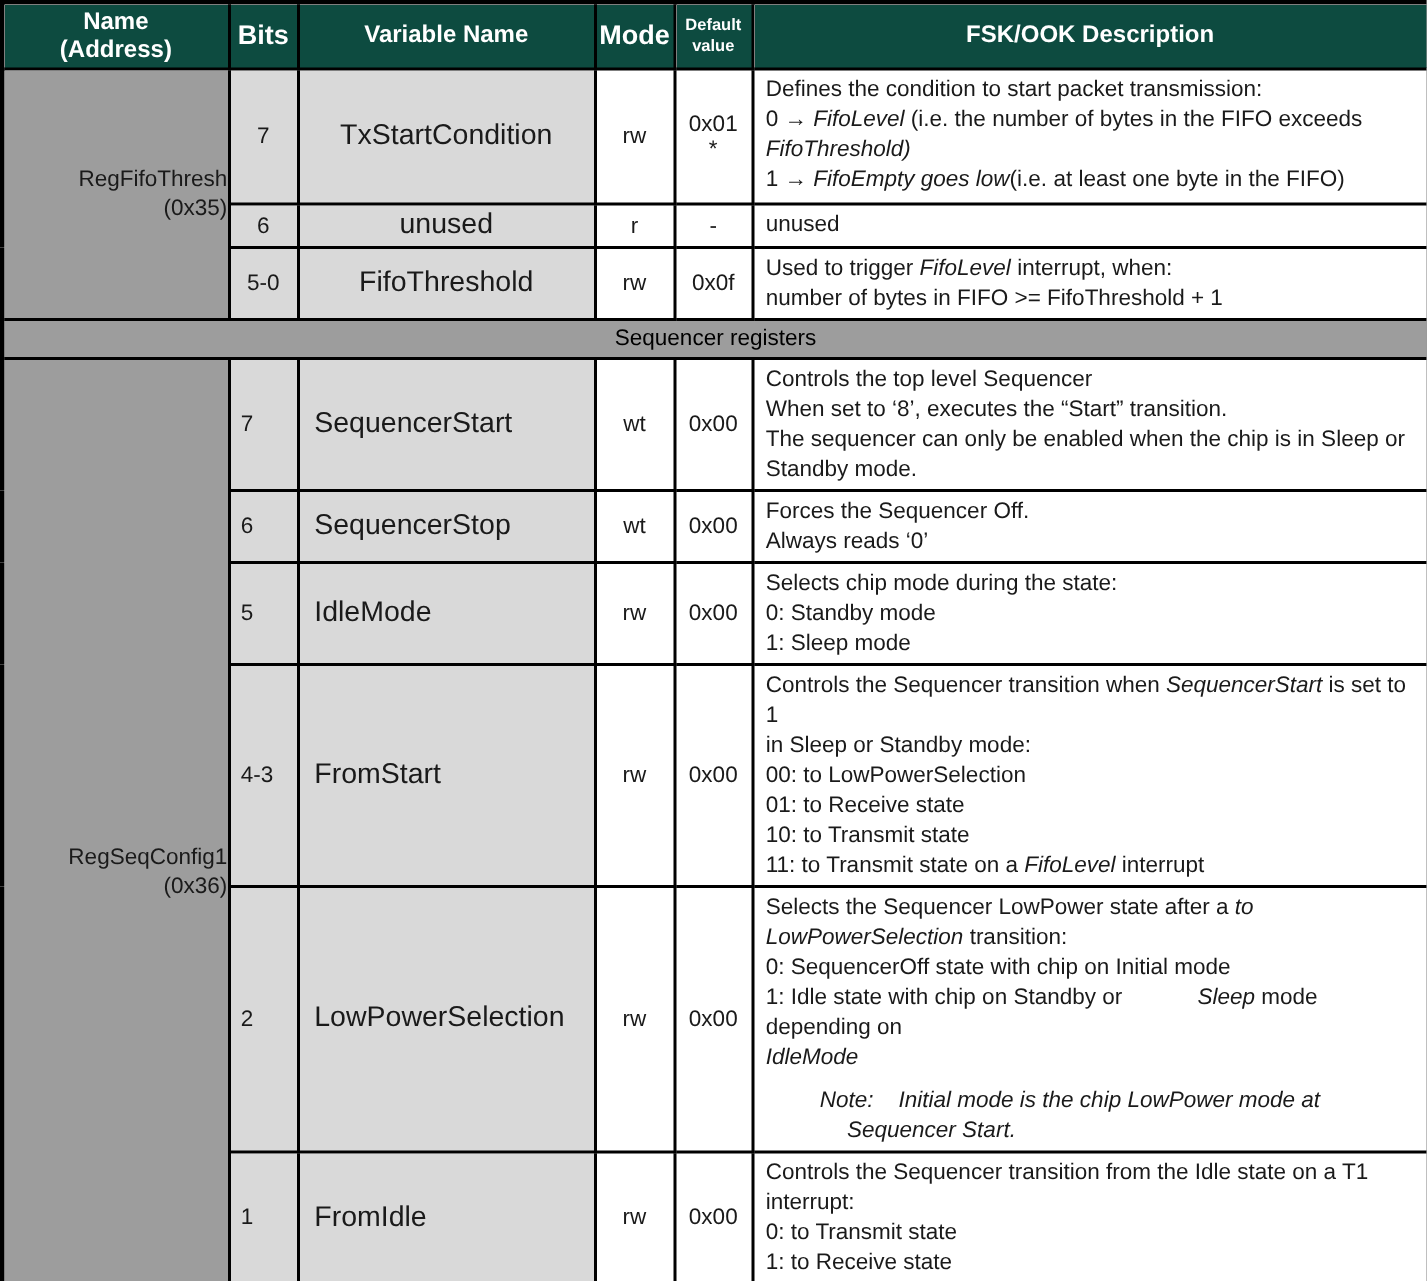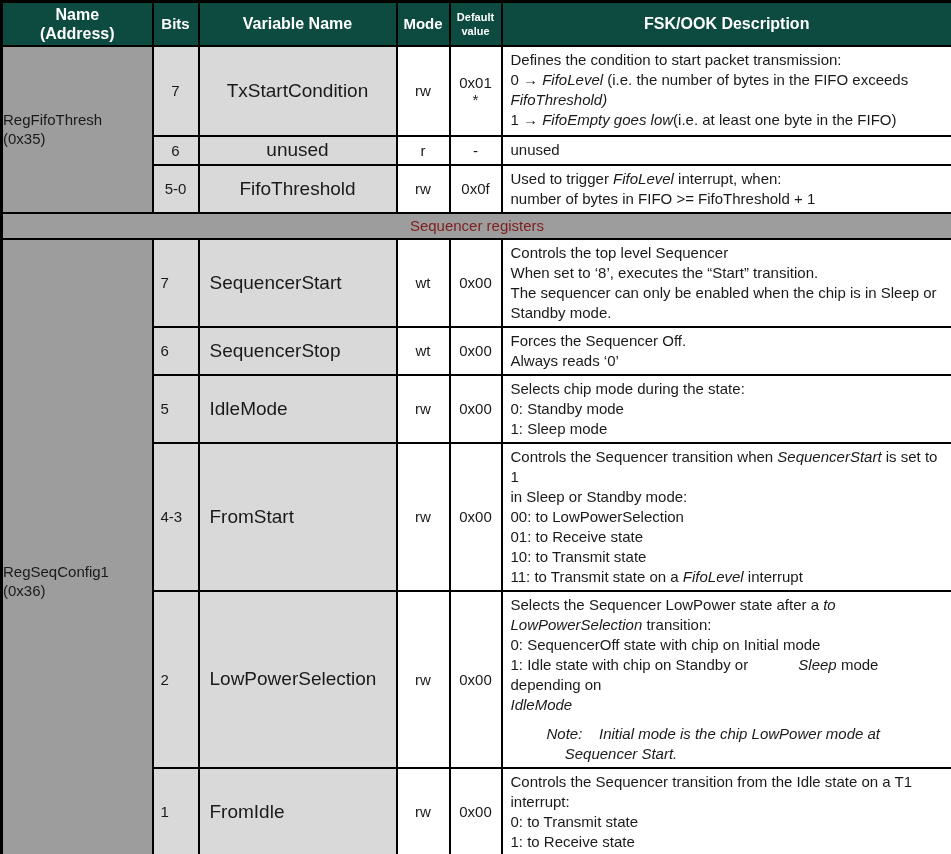--- a/index.html
+++ b/index.html
@@ -22,26 +22,26 @@
     border:3px solid var(--border);
   }
   td, th { border:2px solid var(--border); overflow:hidden; }
   th {
     background:var(--header-bg);
     color:#ffffff;
     text-align:center;
     vertical-align:middle;
   }
   .th-big  { font-size:16px; font-weight:bold; line-height:19px; }
-  .th-sm   { font-size:15px; font-weight:bold; }
+  .th-sm   { font-size:18px; font-weight:bold; }
   .th-xs   { font-size:11px; font-weight:bold; line-height:14px; }
   .pre { white-space:pre-line; }
   .name-cell {
     background:var(--name-bg);
-    text-align:left; vertical-align:middle;
+    text-align:right; vertical-align:middle;
     font-size:15px; line-height:19px;
   }
   .bits-cell {
     background:var(--cell-bg);
     text-align:center; vertical-align:middle;
     font-size:15px;
   }
   .var-cell {
     background:var(--cell-bg);
     text-align:center; vertical-align:middle;
@@ -55,21 +55,21 @@
   .default-cell { line-height:17px; }
   .desc-cell {
     background:#fff; vertical-align:top;
     padding:3px 6px 3px 8px; font-size:15px;
   }
   .dline { white-space:pre-wrap; line-height:20px; }
   .gap { height:9px; }
   .band-cell {
     background:var(--name-bg);
     text-align:center; vertical-align:middle;
-    font-size:15px; color:#7f1d1d;
+    font-size:15px; color:#000000;
   }
 </style>
 </head>
 <body>
 
 <table class="reg-table">
   <colgroup>
     <col style="width:151px">
       <col style="width:46px">
       <col style="width:198px">

